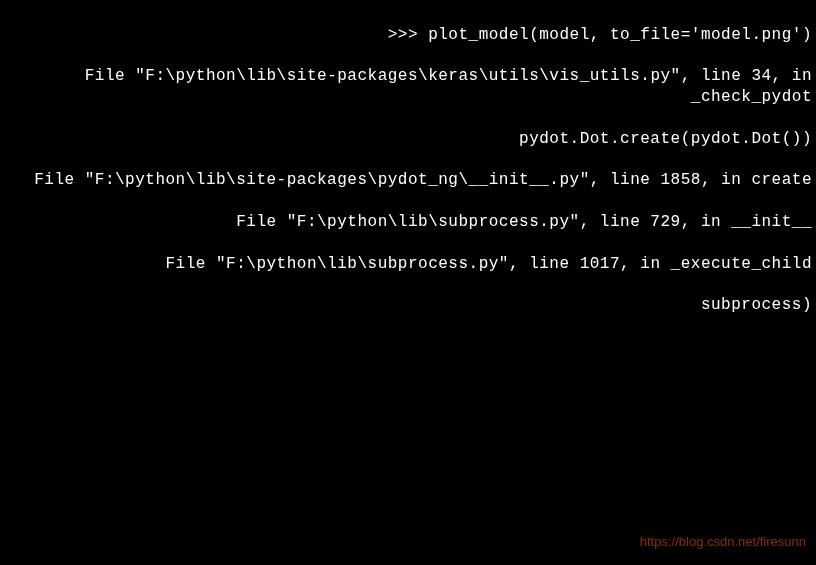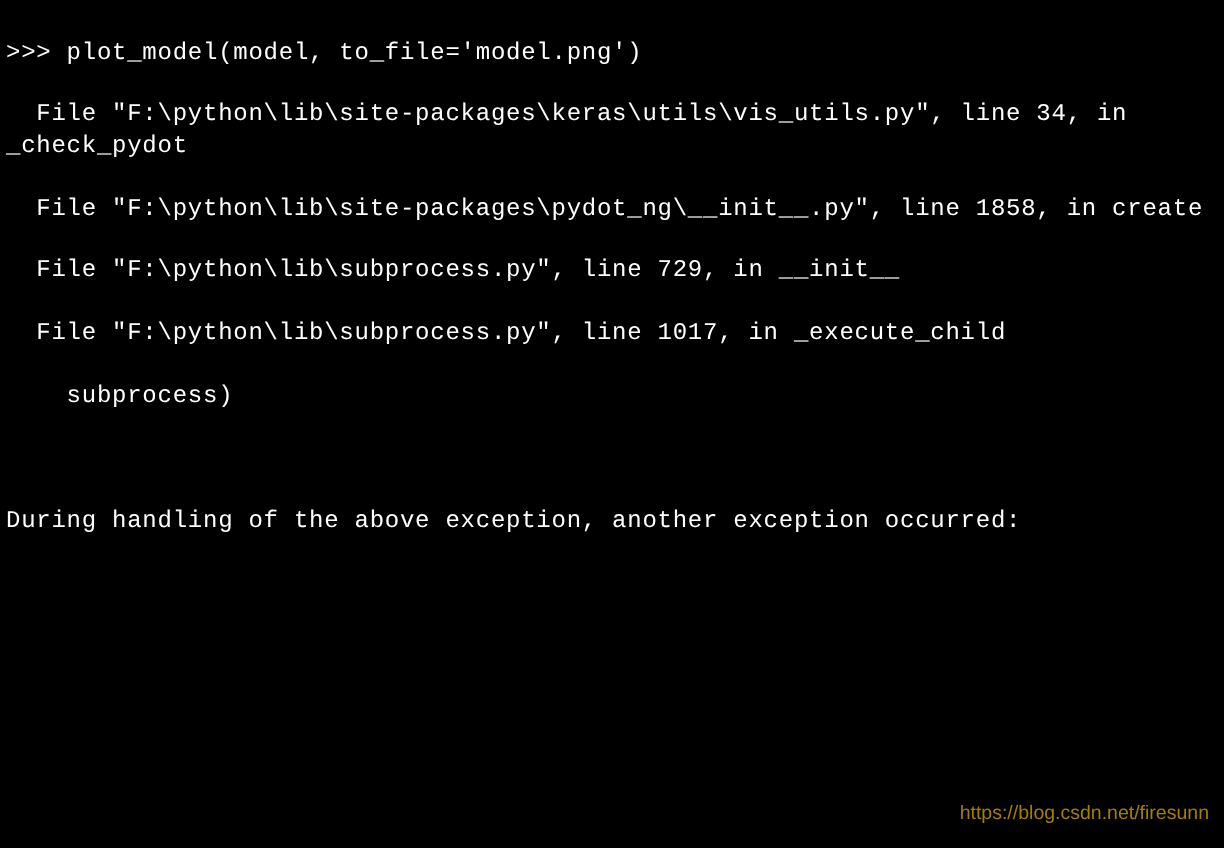--- a/index.html
+++ b/index.html
@@ -20,44 +20,45 @@
       position: relative;
       letter-spacing: 0.5px;
     }
     .terminal {
       white-space: pre-wrap;
       word-wrap: break-word;
     }
     .line {
       display: block;
       min-height: 1.3em;
+      text-align: right;
     }
     .watermark {
       position: absolute;
       bottom: 14px;
       right: 10px;
-      color: #eab308;
+      color: #c2410c;
       font-size: 13px;
       opacity: 0.7;
       font-family: Arial, sans-serif;
       letter-spacing: 0;
     }
   </style>
 </head>
 <body>
 
 <div class="terminal">
 <span class="line">&gt;&gt;&gt; plot_model(model, to_file='model.png')</span>
 <span class="line">  File "F:\python\lib\site-packages\keras\utils\vis_utils.py", line 34, in _check_pydot</span>
+<span class="line">    pydot.Dot.create(pydot.Dot())</span>
 <span class="line">  File "F:\python\lib\site-packages\pydot_ng\__init__.py", line 1858, in create</span>
 <span class="line">  File "F:\python\lib\subprocess.py", line 729, in __init__</span>
 <span class="line">  File "F:\python\lib\subprocess.py", line 1017, in _execute_child</span>
 <span class="line">    subprocess)</span>
 <span class="line"></span>
-<span class="line">During handling of the above exception, another exception occurred:</span>
 
 
 
 
 
 
 
 
 
 

